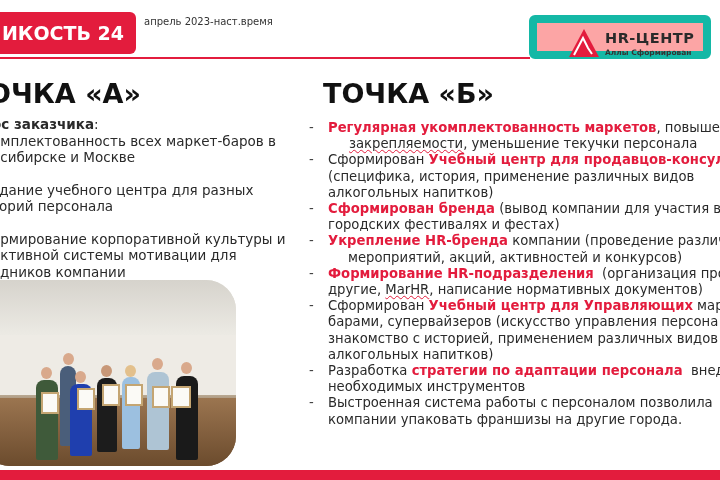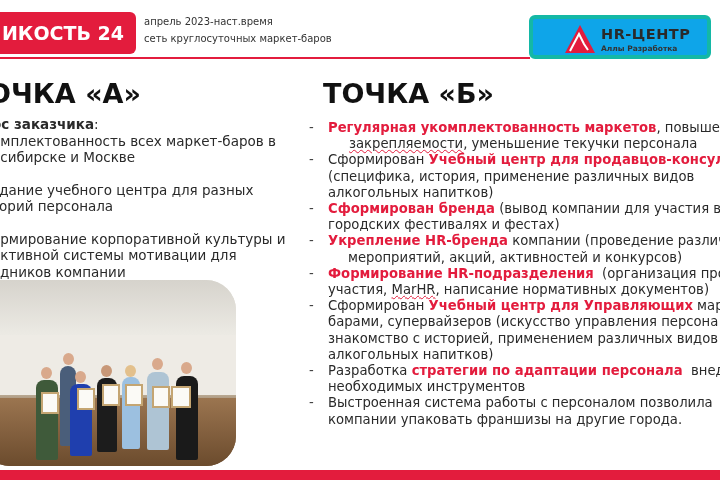--- a/index.html
+++ b/index.html
@@ -9,21 +9,21 @@
   .title-box {
     position: absolute; left: -14px; top: 12px; width: 150px; height: 42px;
     background: #e31c3d; border-radius: 6px; color: #fff;
     font-weight: bold; font-size: 19px; line-height: 42px; text-align: right; padding-right: 12px;
     white-space: nowrap; overflow: hidden;
   }
   .header-sub { position: absolute; left: 144px; top: 13px; font-size: 10px; line-height: 17px; color: #333; white-space: nowrap; }
   .header-line { position: absolute; left: 0; top: 57px; width: 530px; height: 2px; background: #e31c3d; }
   .logo-box {
     position: absolute; left: 529px; top: 15px; width: 182px; height: 44px;
-    border: 4px solid #14b8a6; border-radius: 6px; background: #0ea5e9;
+    border: 8px solid #14b8a6; border-radius: 6px; background: #fca5a5;
   }
   .logo-icon { position: absolute; left: 31px; top: 5px; width: 32px; height: 30px; }
   .logo-title { position: absolute; left: 68px; top: 7px; font-size: 14.5px; font-weight: bold; color: #2a2a2a; letter-spacing: 0.5px; white-space: nowrap; }
   .logo-sub { position: absolute; left: 68px; top: 25px; font-size: 7.5px; font-weight: bold; color: #333; white-space: nowrap; }
 
   .heading-a { position: absolute; left: -12px; top: 78px; font-size: 27px; font-weight: bold; color: #111; white-space: nowrap; }
   .heading-b { position: absolute; left: 323px; top: 78px; font-size: 27px; font-weight: bold; color: #111; white-space: nowrap; }
 
   .left-col { position: absolute; left: -8px; top: 116px; width: 300px; font-size: 13.5px; line-height: 16.5px; color: #2a2a2a; }
   .left-col .req { font-weight: bold; }
@@ -53,31 +53,30 @@
   .bottom-bar { position: absolute; left: 0; top: 470px; width: 720px; height: 10px; background: #e31c3d; }
 </style>
 </head>
 <body>
 
 <div class="title-box">
   <span>ИКОСТЬ 24</span>
 </div>
 <div class="header-sub">
   <div>апрель 2023-наст.время</div>
-  <div>сеть круглосуточных маркет-баров</div>
 </div>
 <div class="header-line"></div>
 
 <div class="logo-box">
   <svg class="logo-icon" viewBox="0 0 32 30">
     <polygon points="16,1 31,29 1,29" fill="#e31c3d"></polygon>
     <polyline points="6,27 15,10 20,20 24,26" fill="none" stroke="#fff" stroke-width="2"></polyline>
   </svg>
   <div class="logo-title">HR-ЦЕНТР</div>
-  <div class="logo-sub">Аллы Разработка</div>
+  <div class="logo-sub">Аллы Сформирован</div>
 </div>
 
 <div class="heading-a">ОЧКА «А»</div>
 <div class="left-col">
   <div class="item" style="margin-bottom:0"><span class="req">ос заказчика</span><span class="req-colon">:</span></div>
   <div class="item">омплектованность всех маркет-баров в
 осибирске и Москве</div>
   <div class="item">здание учебного центра для разных
 горий персонала</div>
   <div class="item">ормирование корпоративной культуры и
@@ -127,21 +126,21 @@
       <li>
         <div><span class="hl" style="white-space: pre;">Сформирован бренда</span><span style="white-space: pre;"> (вывод компании для участия в к</span></div>
         <div><span style="white-space: pre;">городских фестивалях и фестах)</span></div>
       </li>
       <li>
         <div><span class="hl" style="white-space: pre;">Укрепление HR-бренда</span><span style="white-space: pre;"> компании (проведение различ</span></div>
         <div><span style="white-space: pre; margin-left: 20px;">мероприятий, акций, активностей и конкурсов)</span></div>
       </li>
       <li>
         <div><span class="hl" style="white-space: pre;">Формирование HR-подразделения</span><span style="white-space: pre;">  (организация про</span></div>
-        <div><span style="white-space: pre;">участия, </span><span class="squig" style="white-space: pre;">MarHR</span><span style="white-space: pre;">, написание нормативных документов)</span></div>
+        <div><span style="white-space: pre;">другие, </span><span class="squig" style="white-space: pre;">MarHR</span><span style="white-space: pre;">, написание нормативных документов)</span></div>
       </li>
       <li>
         <div><span style="white-space: pre;">Сформирован </span><span class="hl" style="white-space: pre;">Учебный центр для Управляющих</span><span style="white-space: pre;"> марк</span></div>
         <div><span style="white-space: pre;">барами, супервайзеров (искусство управления персона</span></div>
         <div><span style="white-space: pre; margin-top: 32px;">знакомство с историей, применением различных видов</span></div>
         <div><span style="white-space: pre;">алкогольных напитков)</span></div>
       </li>
       <li>
         <div><span style="white-space: pre; text-align: right;">Разработка </span><span class="hl" style="white-space: pre;">стратегии по адаптации персонала</span><span style="white-space: pre;">  внедр</span></div>
         <div><span style="white-space: pre;">необходимых инструментов</span></div>

